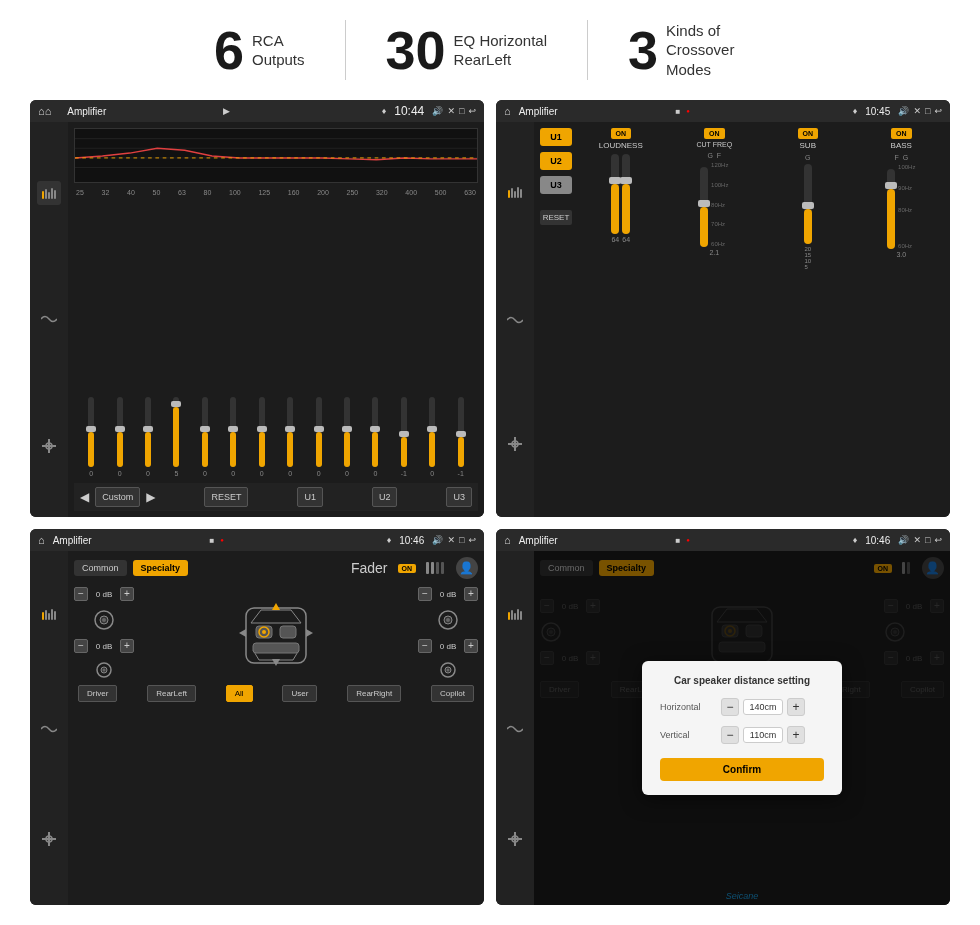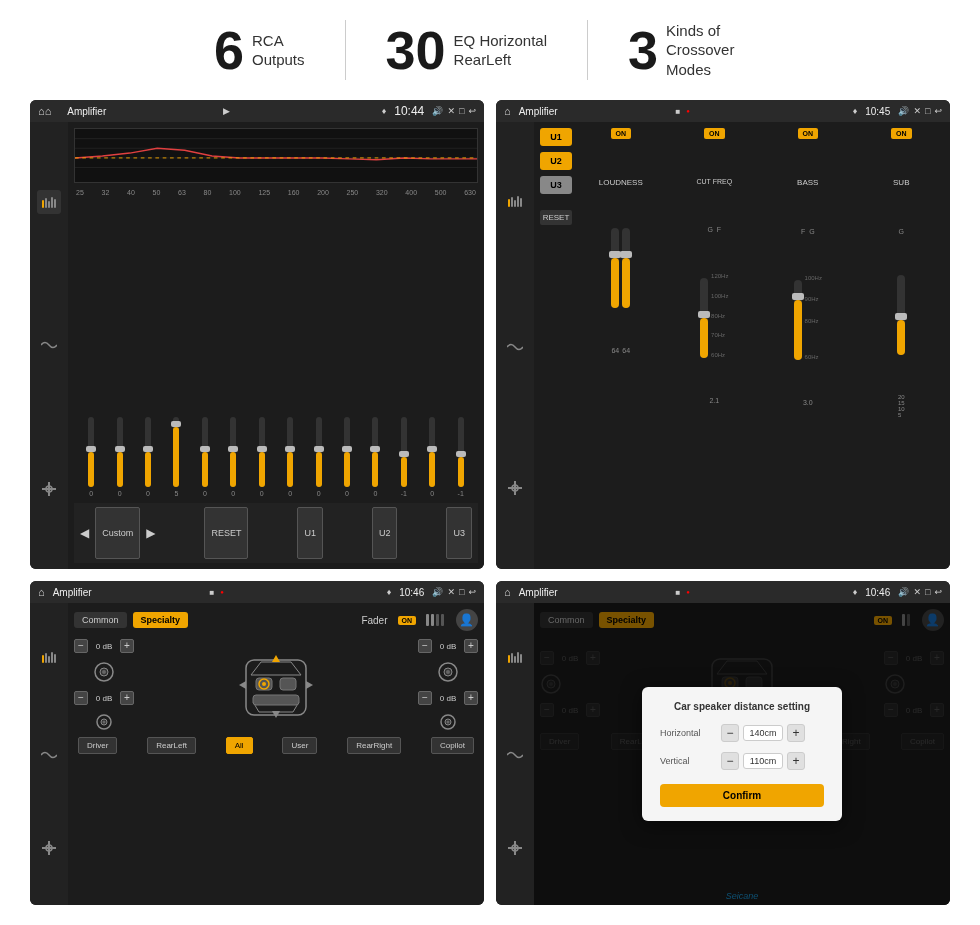--- a/index.html
+++ b/index.html
@@ -217,21 +217,21 @@
       justify-content: space-between;
       padding: 4px 6px;
       background: #222;
     }
 
     .eq-bottom button {
       background: #333;
       border: 1px solid #555;
       color: #ccc;
       font-size: 9px;
-      padding: 20px 6px;
+      padding: 4px 6px;
       border-radius: 2px;
       cursor: pointer;
     }
 
     .play-controls {
       display: flex;
       gap: 6px;
       align-items: center;
     }
 
@@ -298,21 +298,20 @@
       display: flex;
       gap: 8px;
       flex: 1;
     }
 
     .amp-channel {
       display: flex;
       flex-direction: column;
       align-items: center;
       flex: 1;
-      gap: 37px;
     }
 
     .ch-toggle {
       background: #f0a500;
       color: #000;
       font-size: 7px;
       font-weight: bold;
       padding: 2px 5px;
       border-radius: 2px;
       margin-bottom: 2px;
@@ -402,21 +401,21 @@
       background: #f0a500;
       color: #000;
       font-size: 9px;
       font-weight: bold;
       padding: 3px 8px;
       border-radius: 3px;
       cursor: pointer;
     }
 
     .fader-label {
-      font-size: 10px;
+      font-size: 14px;
       color: #ccc;
       margin-left: auto;
     }
 
     .on-badge {
       background: #f0a500;
       color: #000;
       font-size: 7px;
       font-weight: bold;
       padding: 1px 4px;
@@ -955,60 +954,60 @@
                   <span>80Hz</span>
                   <span>70Hz</span>
                   <span>60Hz</span>
                 </div>
               </div>
               <div style="font-size:7px;color:#888;margin-top:2px;">2.1</div>
             </div>
 
             <div class="amp-channel">
               <div class="ch-toggle">ON</div>
+              <div class="ch-label">SUB</div>
+              <div style="font-size:7px;color:#888;display:flex;gap:4px;margin-bottom:3px;">
+                  <span>G</span>
+                </div>
+              <div style="display:flex;gap:3px;align-items:flex-end;">
+                <div class="v-track" style="height:80px;">
+                  <div class="v-fill" style="height:35px;"></div>
+                  <div class="v-thumb" style="bottom:35px;"></div>
+                </div>
+              </div>
+              <div style="display:flex;flex-direction:column;align-items:flex-start;font-size:6px;color:#888;margin-top:2px;">
+                <span>20</span>
+                <span>15</span>
+                <span>10</span>
+                <span>5</span>
+              </div>
+            </div>
+
+            <div class="amp-channel">
+              <div class="ch-toggle">ON</div>
               <div class="ch-label">BASS</div>
               <div style="font-size:7px;color:#888;display:flex;gap:4px;margin-bottom:3px;">
                   <span>F</span>
                   <span>G</span>
                 </div>
               <div style="display:flex;gap:3px;align-items:flex-end;">
                 <div class="v-track" style="height:80px;">
                   <div class="v-fill" style="height:60px;"></div>
                   <div class="v-thumb" style="bottom:60px;"></div>
                 </div>
                 <div class="freq-labels-v">
                   <span>100Hz</span>
                   <span>90Hz</span>
                   <span>80Hz</span>
                   <span></span>
                   <span>60Hz</span>
                 </div>
               </div>
               <div style="font-size:7px;color:#888;margin-top:2px;">3.0</div>
             </div>
-
-            <div class="amp-channel">
-              <div class="ch-toggle">ON</div>
-              <div class="ch-label">SUB</div>
-              <div style="font-size:7px;color:#888;display:flex;gap:4px;margin-bottom:3px;">
-                  <span>G</span>
-                </div>
-              <div style="display:flex;gap:3px;align-items:flex-end;">
-                <div class="v-track" style="height:80px;">
-                  <div class="v-fill" style="height:35px;"></div>
-                  <div class="v-thumb" style="bottom:35px;"></div>
-                </div>
-              </div>
-              <div style="display:flex;flex-direction:column;align-items:flex-start;font-size:6px;color:#888;margin-top:2px;">
-                <span>20</span>
-                <span>15</span>
-                <span>10</span>
-                <span>5</span>
-              </div>
-            </div>
           </div>
         </div>
       </div>
     </div>
 
     <div class="screen">
       <div class="status-bar">
         <span style="color:#ccc;font-size:11px;">⌂</span>
         <span style="font-size:10px;color:#eee;margin-left:4px;flex:1;">Amplifier</span>
         <span style="font-size:8px;color:#ccc;">■</span>

